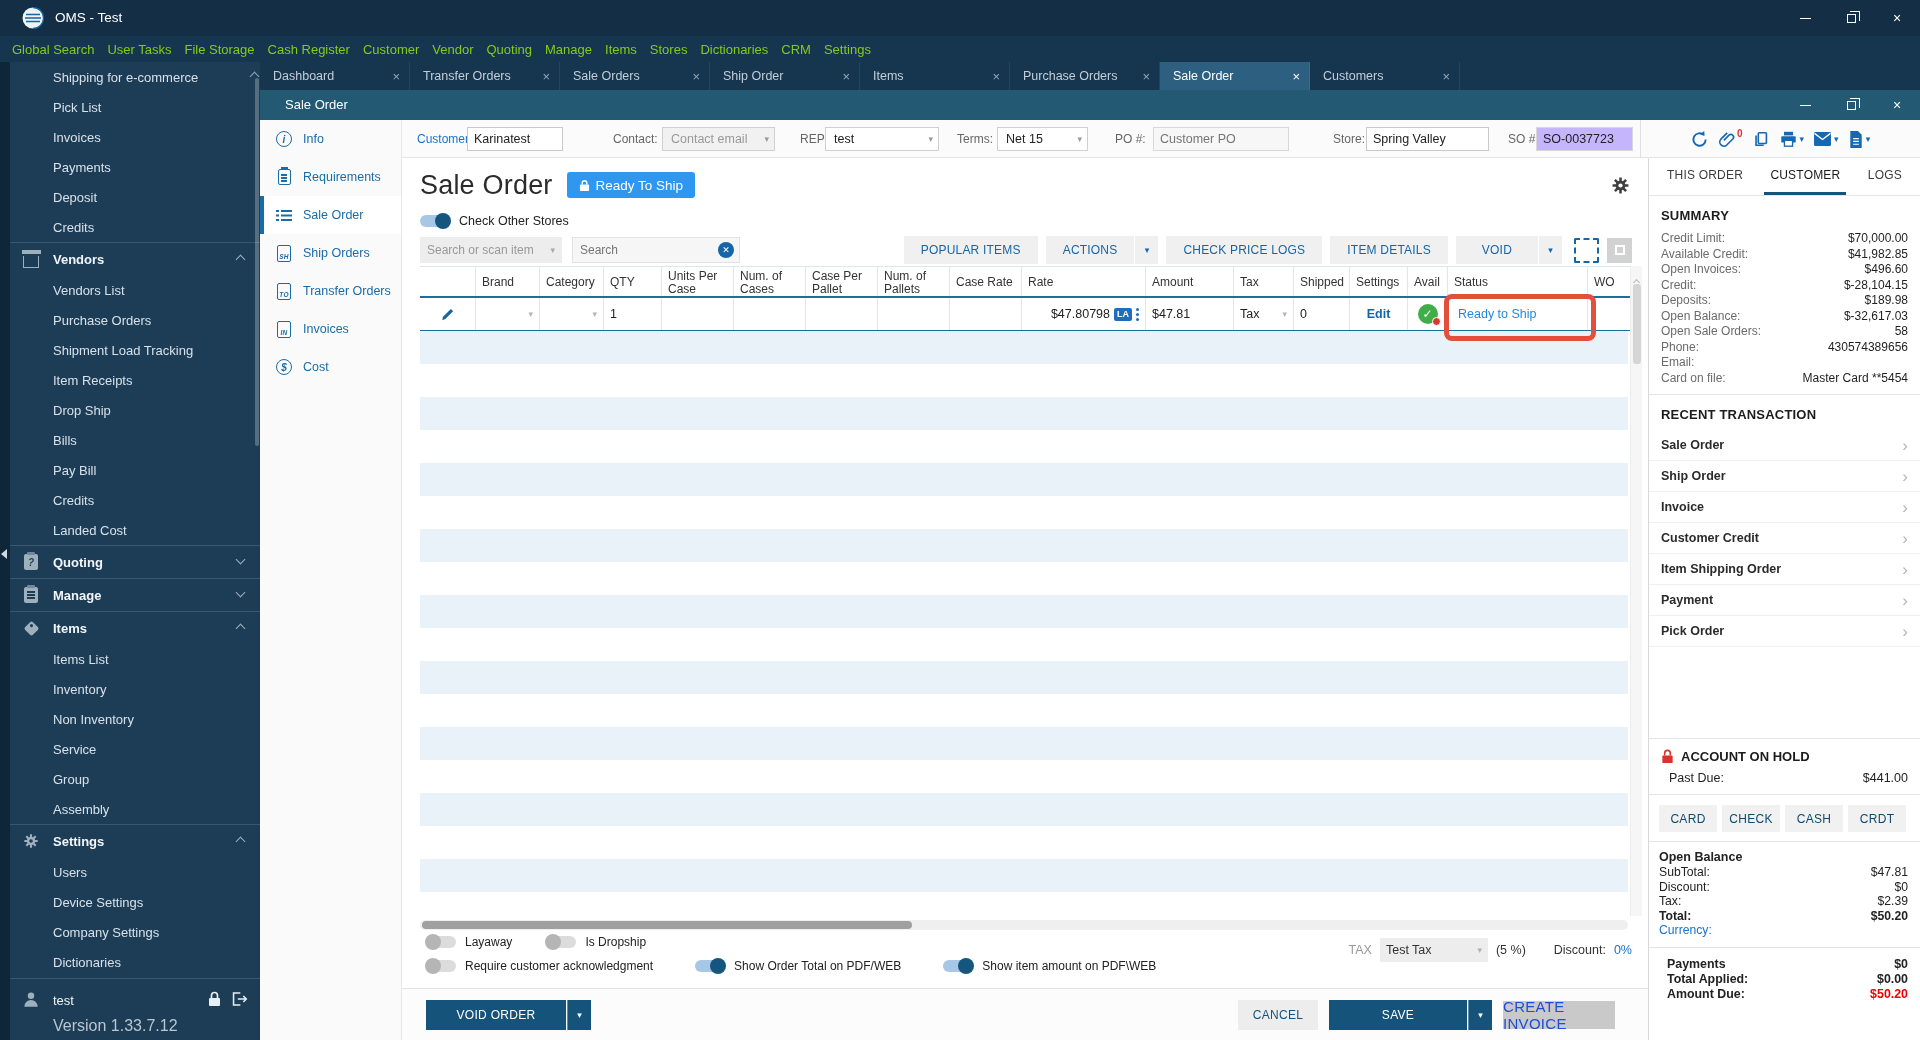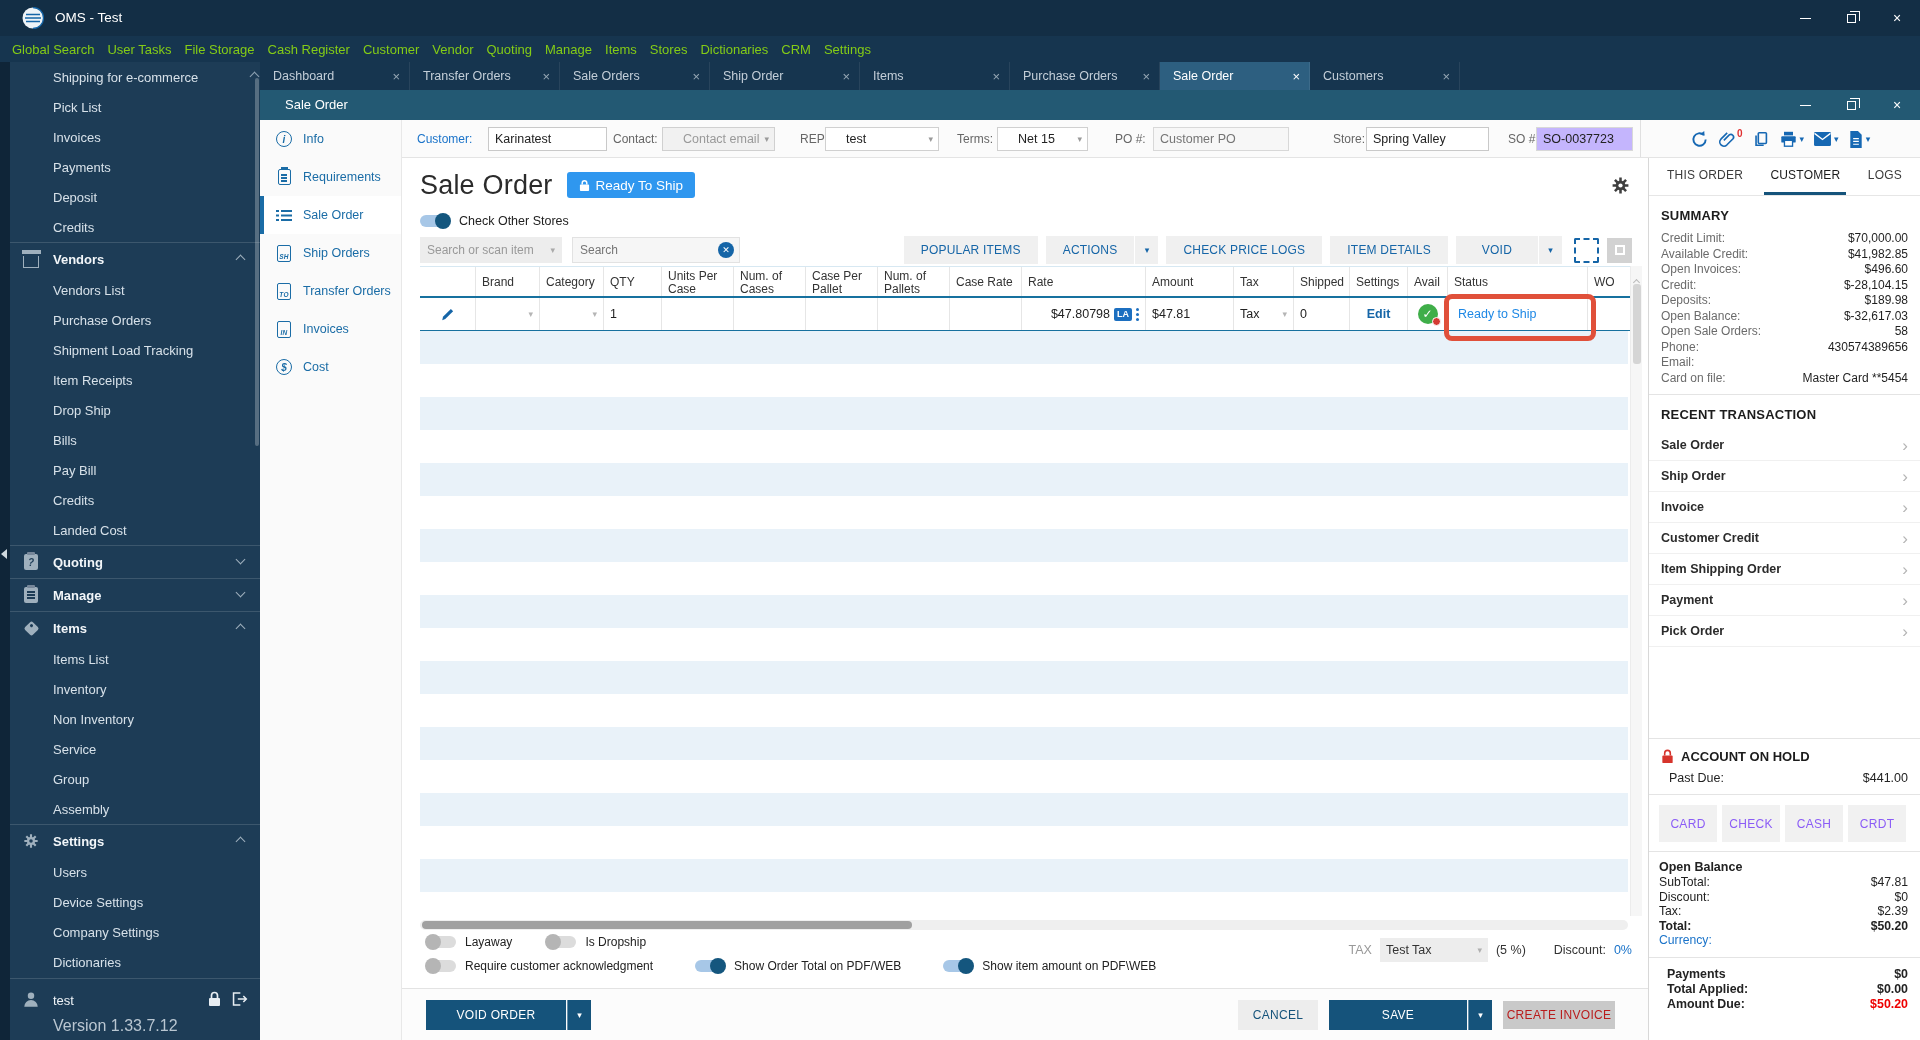--- a/index.html
+++ b/index.html
@@ -62,21 +62,21 @@
 .win-titlebar .winctl{height:30px}
 
 
 .fieldsbar{position:absolute;left:142px;top:30px;width:1518px;height:38px;background:#fbfbfb;border-bottom:1px solid #e4e4e4;font-size:12px;color:#666}
 .f-label{position:absolute;top:0;height:38px;line-height:38px;white-space:nowrap}
 .f-label.blue{color:#1a73c9}
 .f-ctl{position:absolute;top:7px;height:24px;font-size:12.5px}
 .f-input{width:100%;height:100%;border:1px solid #c9c9c9;padding:0 6px;color:#222;background:#fff;font:inherit;font-size:12.5px}
 .f-input.ph{background:#f7f7f7;border-color:#d8d8d8}
 .f-input.ro{background:#c4b5fd;border-color:#d8d8d8}
-.dd{width:100%;height:100%;border:1px solid #d0d0d0;background:#fff;display:flex;align-items:center;padding:0 5px 0 20px;color:#222;font-size:12.5px}
+.dd{width:100%;height:100%;border:1px solid #d0d0d0;background:#fff;display:flex;align-items:center;padding:0 5px 0 8px;color:#222;font-size:12.5px}
 .dd .caret{margin-left:auto;color:#9a9a9a;font-size:9px}
 .dd.gray{background:#f1f1f1;color:#999}
 .f-sep{position:absolute;left:1238px;top:0;height:37px;width:1px;background:#e0e0e0}
 .f-icons{position:absolute;left:1288px;top:0;height:38px;display:flex;align-items:center}
 .fi{display:flex;align-items:center;margin-right:9px;position:relative}
 .fi .caret{color:#1668b3;font-size:9px;margin-left:2px}
 .att-count{color:#e03131;font-size:10px;font-weight:700;position:relative;top:-6px;margin-left:1px}
 
 
 .docnav{position:absolute;left:0;top:30px;width:142px;height:920px;background:#fafafa;border-right:1px solid #e8e8e8}
@@ -149,41 +149,41 @@
 .t-item{display:flex;align-items:center;gap:9px}
 .taxrow{position:absolute;right:16px;top:779px;height:26px;display:flex;align-items:center;gap:8px;font-size:12.5px;color:#333}
 .taxrow .lbl{color:#999}
 .tax-dd{width:108px;height:24px;background:#ededed;display:flex;align-items:center;padding:0 6px;font-size:12.5px;color:#333}
 .tax-dd .caret{margin-left:auto;color:#b0b0b0;font-size:9px}
 .disc-val{color:#1a73c9}
 .footerbar{position:absolute;left:0;top:830px;width:1246px;height:52px;background:#fcfcfc;border-top:1px solid #e3e3e3;display:flex;align-items:center;padding:0 33px 0 24px}
 .btn-dark{background:#15537b;color:#fff;font-size:12px;height:30px;display:flex;align-items:center;justify-content:center;letter-spacing:.3px}
 .bd-caret{width:24px;height:30px;background:#15537b;border-left:1px solid rgba(255,255,255,.35);color:#fff;font-size:9px;display:flex;align-items:center;justify-content:center}
 .btn-light{background:#ededed;color:#15537b;font-size:12px;height:30px;display:flex;align-items:center;justify-content:center;letter-spacing:.3px}
-.btn-disabled{background:#c9c9c9;color:#b91c1c;font-size:12px;height:28px;display:flex;align-items:center;justify-content:center;letter-spacing:.3px}
+.btn-disabled{background:#c9c9c9;color:#1d4ed8;font-size:15px;height:28px;display:flex;align-items:center;justify-content:center;letter-spacing:.3px}
 
 
 .rightpanel{position:absolute;left:1388px;top:68px;width:272px;height:882px;background:#fff;border-left:1px solid #d8d8d8}
 .rp-tabs{height:38px;display:flex;align-items:stretch;justify-content:space-between;border-bottom:1px solid #e6e6e6;font-size:12px;color:#3c3c3c;padding:0 12px}
 .rp-tab{display:flex;align-items:center;padding:0 6px;border-bottom:3px solid transparent;letter-spacing:.2px}
 .rp-tab.active{border-bottom-color:#15537b;color:#1c1c1c}
 .rp-body{position:absolute;top:38px;left:0;right:0;bottom:0;font-size:12px;color:#222}
 .rp-sec-title{font-weight:700;font-size:13px;color:#1c1c1c;padding:12px 12px 8px;letter-spacing:.2px}
 .sum-row{display:flex;justify-content:space-between;padding:0 12px;line-height:15.5px}
 .sum-label{color:#6b6b6b}
 .sum-value{color:#1f1f1f}
 .rp-sep{border-top:1px solid #e4e4e4;margin-top:8px}
 .rec-item{display:flex;align-items:center;justify-content:space-between;height:31px;padding:0 12px;font-weight:700;font-size:12.5px;color:#2b2b2b;border-bottom:1px solid #f0f0f0}
 .rec-item .chevr{color:#b5b5b5;font-size:17px;font-weight:400;line-height:1}
 .rp-lower{position:absolute;top:542px;left:0;right:0;bottom:0;border-top:1px solid #e4e4e4}
 .hold-title{display:flex;align-items:center;gap:7px;padding:10px 12px 5px;font-weight:700;font-size:13px;color:#1c1c1c}
 .pastdue{display:flex;justify-content:space-between;padding:2px 12px 0 20px;font-size:12.5px}
 .pastdue .l{font-weight:400}
 .paybtns{display:flex;gap:5px;padding:10px 10px 9px 10px;border-top:1px solid #e4e4e4;margin-top:9px}
-.paybtn{width:58px;height:37px;background:#f1f1f1;color:#8b5cf6;font-size:12px;display:flex;align-items:center;justify-content:center;letter-spacing:.3px}
+.paybtn{width:58px;height:27px;background:#f1f1f1;color:#0c4a6e;font-size:12px;display:flex;align-items:center;justify-content:center;letter-spacing:.3px}
 .totals{border-top:1px solid #e4e4e4;padding:7px 12px 0 10px}
 .tot-head{font-weight:700;font-size:12.5px;line-height:16px}
 .tot-row{display:flex;justify-content:space-between;line-height:14.6px;font-size:12.2px}
 .tot-row.bold{font-weight:700}
 .tot-row .link{color:#1a73c9}
 .pays{border-top:1px solid #e4e4e4;margin-top:9px;padding:9px 12px 0 18px}
 .pay-row{display:flex;justify-content:space-between;line-height:15.2px;font-size:12.4px;font-weight:700}
 .pay-row .red{color:#ee0000}
 svg{display:block}
 </style>
@@ -374,21 +374,21 @@
           </span>
         <span class="wc">
             <i class="ic-restore"></i>
           </span>
         <span class="wc">×</span>
       </div>
     </div>
 
     <div class="fieldsbar">
       <span class="f-label blue" style="left:15px">Customer:</span>
-      <span class="f-ctl" style="left:86px;width:119px"><input class="f-input" value="Karinatest" style=""></span>
+      <span class="f-ctl" style="left:65px;width:96px"><input class="f-input" value="Karinatest" style=""></span>
       <span class="f-label" style="left:211px">Contact:</span>
       <span class="f-ctl" style="left:260px;width:113px">
           <span class="dd gray">
             <span>Contact email</span>
             <span class="caret">▾</span>
           </span>
         </span>
       <span class="f-label" style="left:398px">REP:</span>
       <span class="f-ctl" style="left:423px;width:114px">
           <span class="dd">

